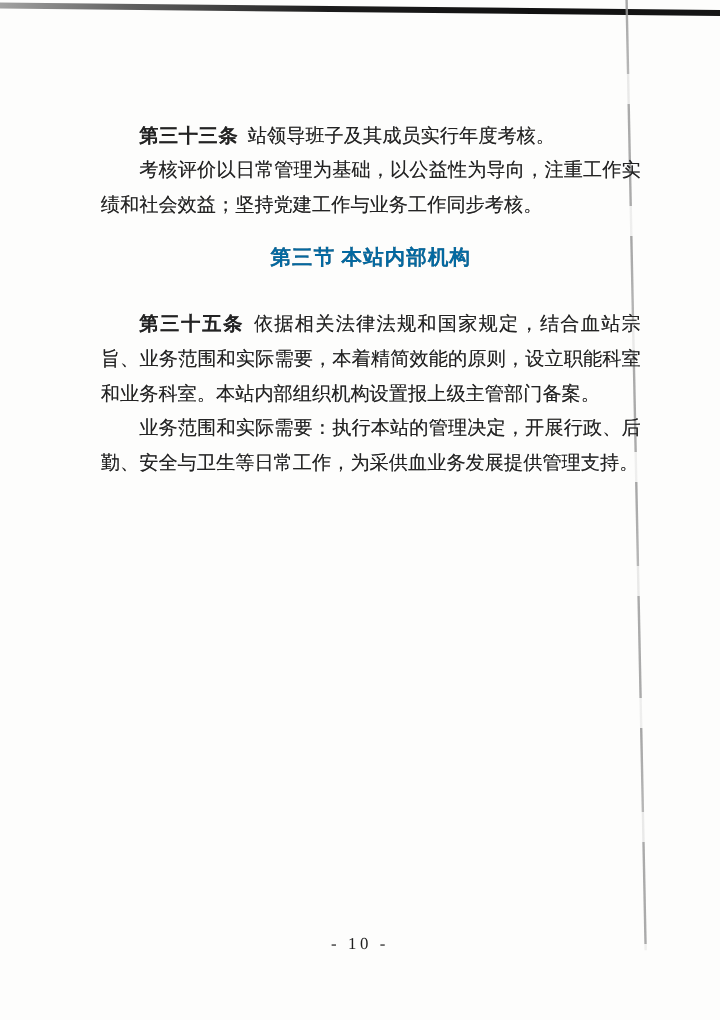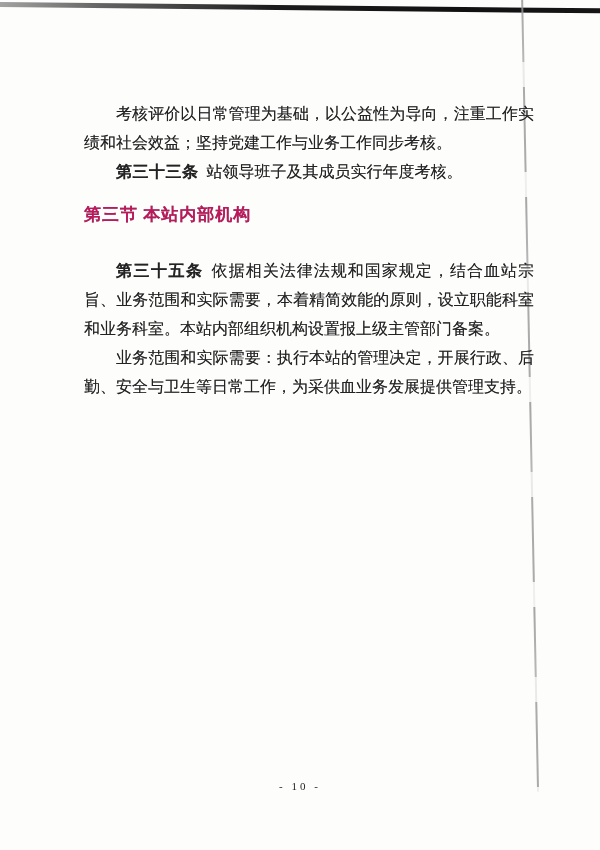--- a/index.html
+++ b/index.html
@@ -63,50 +63,51 @@
     text-indent: 32px;
   }
   .term {
     font-weight: 700;
     font-family: "Liberation Sans", "DejaVu Sans", sans-serif;
     margin-right: 8px;
     letter-spacing: 0.5px;
   }
   .section-heading {
     margin: 14px 0 27px 0;
+    text-align: center;
     text-indent: 0;
     font-size: 17px;
     font-weight: 700;
     letter-spacing: 1px;
-    color: #be185d;
+    color: #0369a1;
   }
   .page-number {
     position: absolute;
     left: 0;
     right: 0;
     top: 780px;
     text-align: center;
-    font-size: 11px;
+    font-size: 14px;
     letter-spacing: 3px;
     color: #1f1f1f;
   }
 </style>
 </head>
 <body>
 
 <div class="page">
 
   <div class="scan-top-line"></div>
   <div class="fold-line"></div>
 
   <main class="content">
 
+    <p class="para"><span class="term">第三十三条</span><span>站领导班子及其成员实行年度考核。</span></p>
+
     <p class="para"><span>考核评价以日常管理为基础，以公益性为导向，注重工作实绩和社会效益；坚持党建工作与业务工作同步考核。</span></p>
-
-    <p class="para"><span class="term">第三十三条</span><span>站领导班子及其成员实行年度考核。</span></p>
 
 
 
     <h3 class="section-heading">第三节 本站内部机构</h3>
 
     <p class="para"><span class="term">第三十五条</span><span>依据相关法律法规和国家规定，结合血站宗旨、业务范围和实际需要，本着精简效能的原则，设立职能科室和业务科室。本站内部组织机构设置报上级主管部门备案。</span></p>
 
     <p class="para"><span>业务范围和实际需要：执行本站的管理决定，开展行政、后勤、安全与卫生等日常工作，为采供血业务发展提供管理支持。</span></p>
 
 

